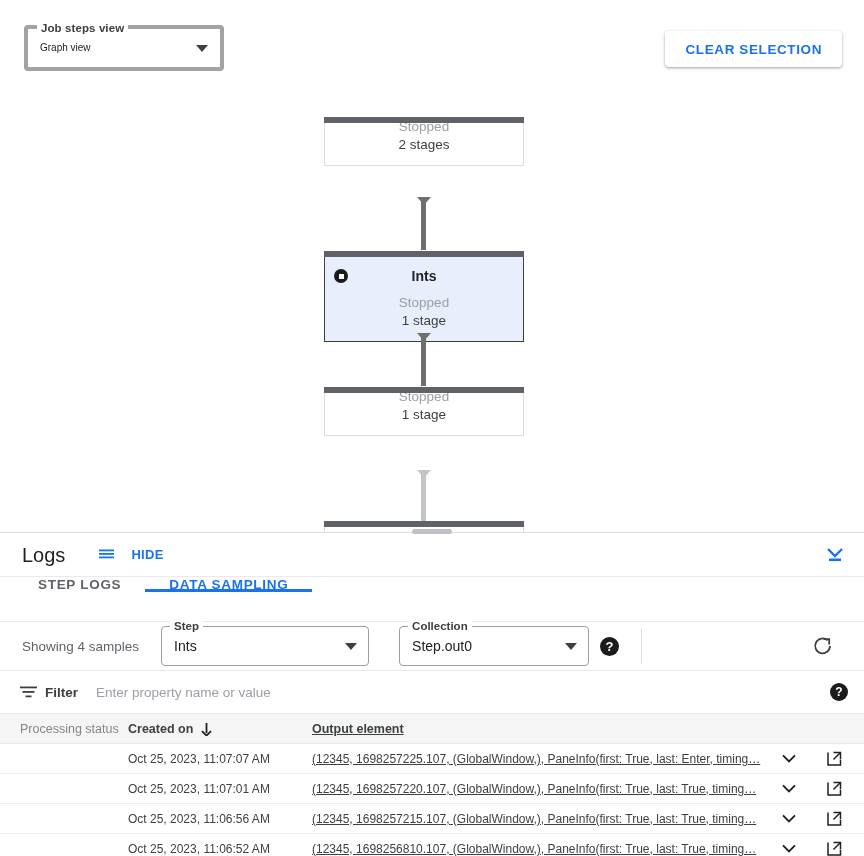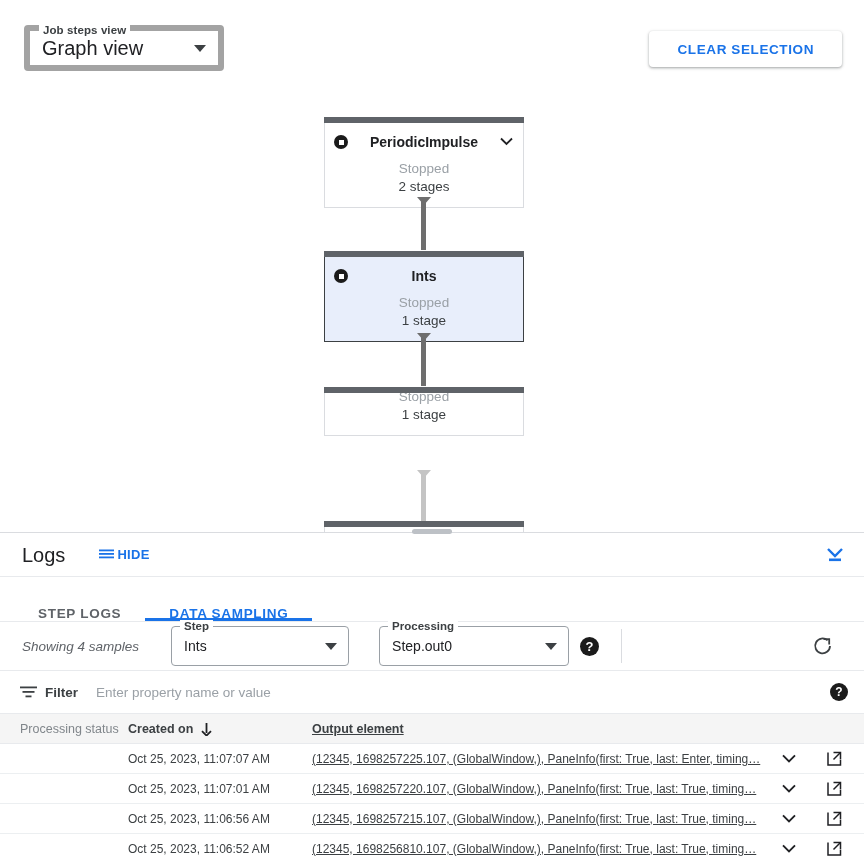--- a/index.html
+++ b/index.html
@@ -24,58 +24,58 @@
   }
 
   .view-select-wrap {
     position: absolute;
     left: 24px; top: 25px;
     width: 200px; height: 46px;
   }
   .outlined-field {
     position: relative;
     width: 100%; height: 100%;
-    border: 6px solid #a3a3a3;
+    border: 4px solid #a3a3a3;
     border-radius: 4px;
     background: #fff;
     display: flex;
     align-items: center;
     padding: 0 12px;
     cursor: pointer;
   }
   .outlined-field .legend {
     position: absolute;
     top: -7px; left: 9px;
     background: #fff;
     padding: 0 4px;
     font-size: 11.5px;
     font-weight: bold;
     color: #3c4043;
     letter-spacing: .1px;
     line-height: 13px;
   }
   .outlined-field .value {
-    font-size: 20px;
+    font-size: 10px;
     color: #202124;
     line-height: 18px;
   }
   .caret {
     position: absolute; right: 12px; top: 50%;
     margin-top: -3px;
     width: 0; height: 0;
     border-left: 6px solid transparent;
     border-right: 6px solid transparent;
     border-top: 7px solid #3c4043;
   }
 
   .clear-selection {
     position: absolute;
     right: 22px; top: 31px;
     height: 36px;
-    padding: 0 28px;
+    padding: 0 20px;
     display: flex; align-items: center;
     background: #fff;
     border: none;
     border-radius: 4px;
     box-shadow: 0 1px 2px rgba(60,64,67,.3), 0 1px 3px 1px rgba(60,64,67,.15);
     color: #1a73e8;
     font-family: inherit;
     font-size: 13.5px;
     font-weight: bold;
     letter-spacing: .6px;
@@ -203,21 +203,21 @@
     border-bottom: 1px solid #e8eaed;
     flex: none;
   }
   .logs-title {
     font-size: 20px;
     color: #202124;
     line-height: 24px;
   }
   .hide-btn {
     display: flex; align-items: center;
-    gap: 3px;
+    gap: 17px;
     margin-left: 30px;
     background: none; border: none; padding: 2px 4px;
     color: #1a73e8;
     font-family: inherit;
     font-size: 13px;
     font-weight: bold;
     letter-spacing: .3px;
     cursor: pointer;
   }
   .hide-icon { width: 15px; height: 12px; display: block; }
@@ -225,21 +225,21 @@
     position: absolute;
     right: 18px; top: 50%; margin-top: -10px;
     width: 22px; height: 20px;
     background: none; border: none; padding: 0;
     cursor: pointer;
   }
 
   .tabs {
     height: 45px;
     display: flex;
-    align-items: flex-end;
+    align-items: flex-start;
     border-bottom: 1px solid #e8eaed;
     padding-left: 14px;
     flex: none;
   }
   .tab {
     position: relative;
     display: flex; align-items: center;
     padding: 0 24px;
     font-size: 13.5px;
     font-weight: bold;
@@ -263,35 +263,34 @@
     height: 49px;
     display: flex;
     align-items: center;
     padding: 0 16px 0 22px;
     border-bottom: 1px solid #e8eaed;
     flex: none;
   }
   .showing {
     font-size: 13.5px;
     color: #5f6368;
-    margin-right: 32px;
+    margin-right: 22px;
     white-space: nowrap;
-    font-style: italic;
   }
   .ctrl-select {
     position: relative;
     height: 40px;
     border: 1px solid #9aa0a6;
     border-radius: 4px;
     background: #fff;
     display: flex; align-items: center;
     padding: 0 34px 0 12px;
     cursor: pointer;
   }
-  .ctrl-select.step { width: 178px; }
+  .ctrl-select.step { width: 208px; }
   .ctrl-select.collection { width: 190px; margin-left: 30px; }
   .ctrl-select .legend {
     position: absolute;
     top: -7px; left: 8px;
     background: #fff;
     padding: 0 4px;
     font-size: 11.5px;
     font-weight: bold;
     color: #3c4043;
     line-height: 13px;
@@ -434,31 +433,20 @@
         <span class="legend">Job steps view</span>
         <span class="value">Graph view</span>
         <span class="caret"></span>
       </div>
     </div>
 
     <button class="clear-selection">CLEAR SELECTION</button>
 
     <div class="node" style="left:324px; top:117px;">
       <span class="topbar"></span>
-      <div class="node-head">
-        <span class="stop-icon">
-            <i></i>
-          </span>
-        <span class="title">PeriodicImpulse</span>
-        <span class="node-chevron">
-          <svg viewBox="0 0 13 9" width="13" height="9">
-              <path d="M1 1.5 L6.5 7 L12 1.5" fill="none" stroke="#202124" stroke-width="1.8"></path>
-            </svg>
-        </span>
-      </div>
       <div class="status">Stopped</div>
       <div class="stages">2 stages</div>
     </div>
 
     <div class="edge" style="left:421px; top:197px; height:53px;">
       <span class="arrow"></span>
     </div>
 
     <div class="node selected" style="left:324px; top:251px;">
       <span class="topbar"></span>
@@ -525,21 +513,21 @@
     <div class="controls">
       <span class="showing">Showing 4 samples</span>
 
       <div class="ctrl-select step">
         <span class="legend">Step</span>
         <span class="value">Ints</span>
         <span class="caret"></span>
       </div>
 
       <div class="ctrl-select collection">
-        <span class="legend">Processing</span>
+        <span class="legend">Collection</span>
         <span class="value">Step.out0</span>
         <span class="caret"></span>
       </div>
 
       <span class="help-icon">?</span>
 
       <span class="v-divider"></span>
 
       <button class="refresh-btn">
         <svg viewBox="0 0 22 22" width="22" height="22">

